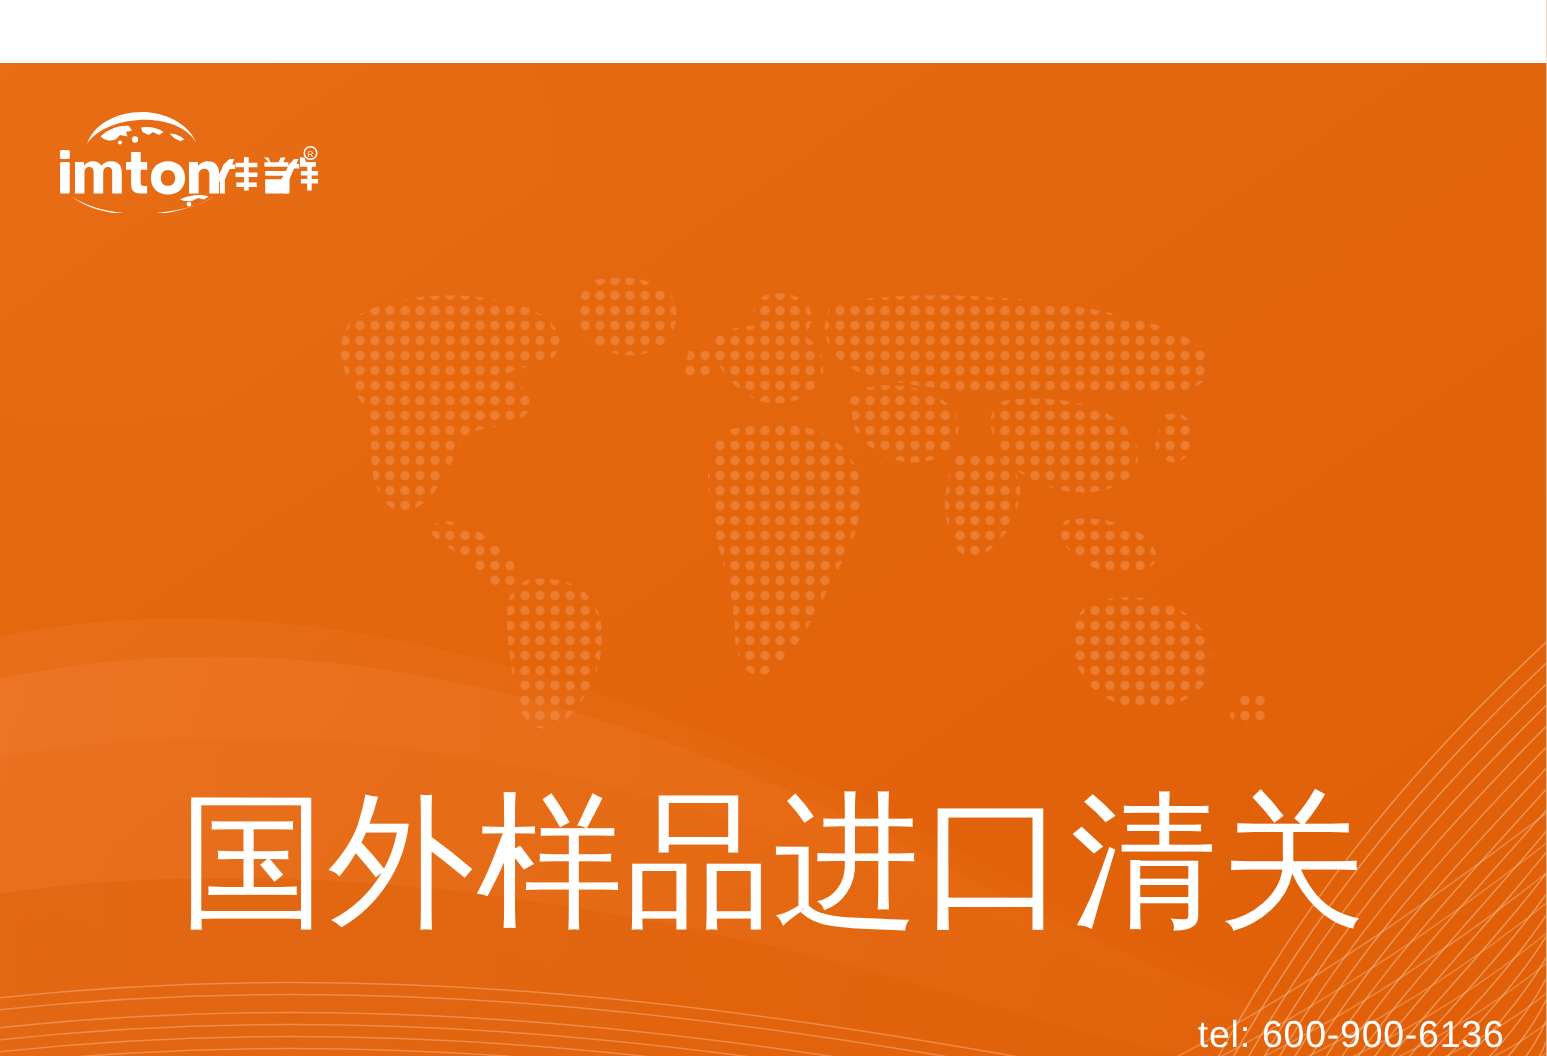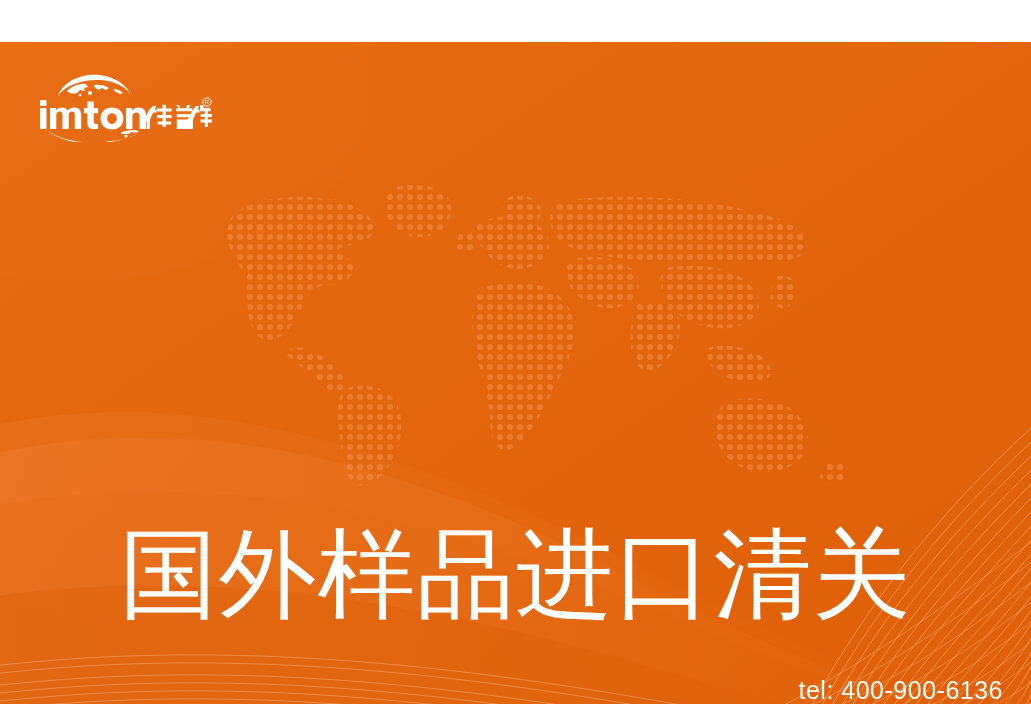--- a/index.html
+++ b/index.html
@@ -311,15 +311,15 @@
         </g>
       </g>
     </svg>
   </div>
 
   <div id="headline">
     <span class="hl-line">国外样品进口清关</span>
     
   </div>
 
-  <div id="phone">tel: 400-900-6136</div>
+  <div id="phone">tel: 600-900-6136</div>
 
 </div>
 
 </body></html>

